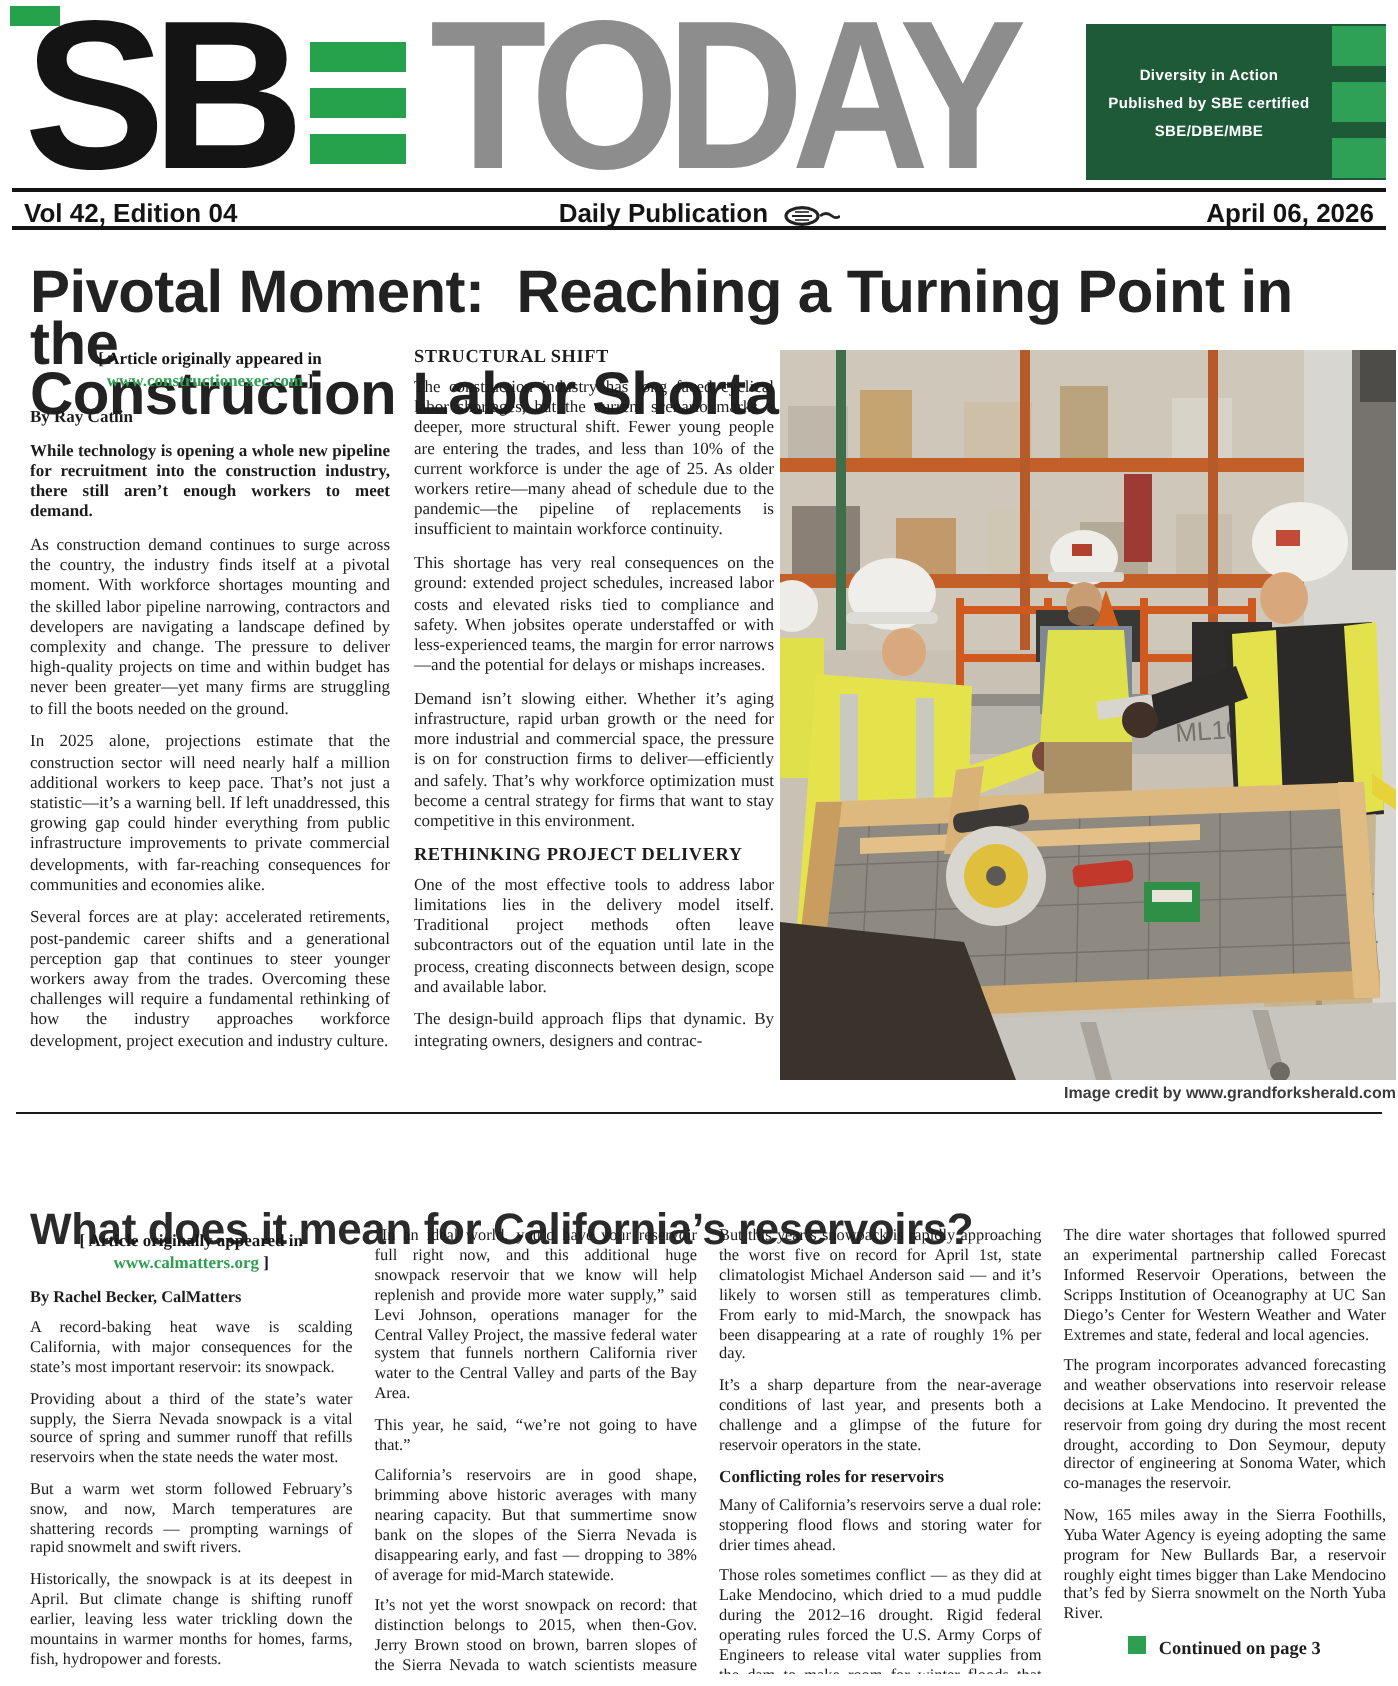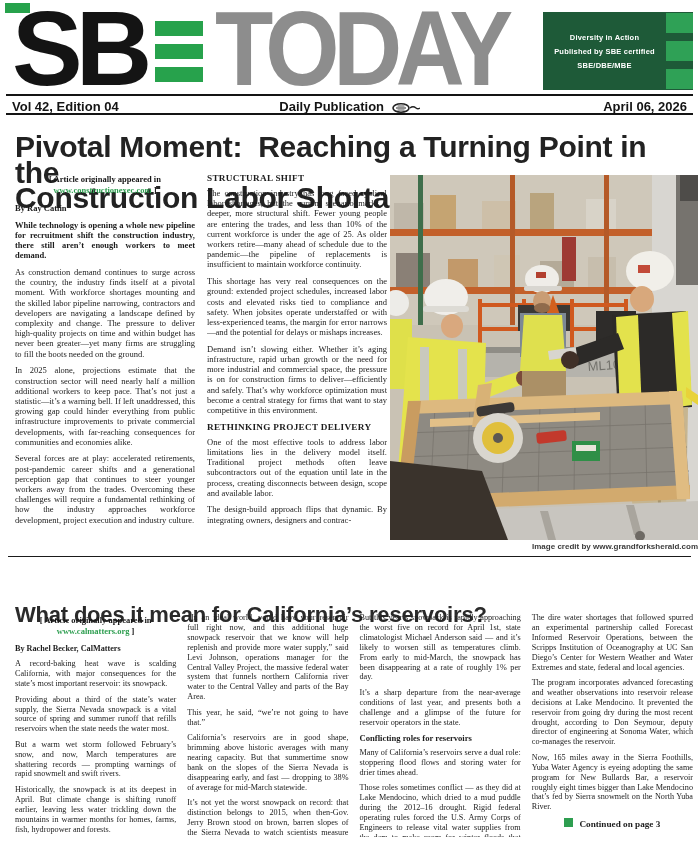--- a/index.html
+++ b/index.html
@@ -111,21 +111,21 @@
 Construction Labor Shortage</h1>
 
   <div class="a1-cols serif">
     <div class="col">
       <div class="attribution">
         <span>[ Article originally appeared in</span><br>
         <a href="#" class="link">www.constructionexec.com</a>
         <span>]</span>
       </div>
       <p class="byline">By Ray Catlin</p>
-      <p class="lead">While technology is opening a whole new pipeline for recruitment shift the construction industry, there still aren’t enough workers to meet demand.</p>
+      <p class="lead">While technology is opening a whole new pipeline for recruitment into the construction industry, there still aren’t enough workers to meet demand.</p>
       <p>As construction demand continues to surge across the country, the industry finds itself at a pivotal moment. With workforce shortages mounting and the skilled labor pipeline narrowing, contractors and developers are navigating a landscape defined by complexity and change. The pressure to deliver high-quality projects on time and within budget has never been greater—yet many firms are struggling to fill the boots needed on the ground.</p>
       <p>In 2025 alone, projections estimate that the construction sector will need nearly half a million additional workers to keep pace. That’s not just a statistic—it’s a warning bell. If left unaddressed, this growing gap could hinder everything from public infrastructure improvements to private commercial developments, with far-reaching consequences for communities and economies alike.</p>
       <p>Several forces are at play: accelerated retirements, post-pandemic career shifts and a generational perception gap that continues to steer younger workers away from the trades. Overcoming these challenges will require a fundamental rethinking of how the industry approaches workforce development, project execution and industry culture.</p>
     </div>
     <div class="col">
       <div class="col-heading">STRUCTURAL SHIFT</div>
       <p>The construction industry has long faced cyclical labor shortages, but the current scenario marks a deeper, more structural shift. Fewer young people are entering the trades, and less than 10% of the current workforce is under the age of 25. As older workers retire—many ahead of schedule due to the pandemic—the pipeline of replacements is insufficient to maintain workforce continuity.</p>
       <p>This shortage has very real consequences on the ground: extended project schedules, increased labor costs and elevated risks tied to compliance and safety. When jobsites operate understaffed or with less-experienced teams, the margin for error narrows—and the potential for delays or mishaps increases.</p>
       <p>Demand isn’t slowing either. Whether it’s aging infrastructure, rapid urban growth or the need for more industrial and commercial space, the pressure is on for construction firms to deliver—efficiently and safely. That’s why workforce optimization must become a central strategy for firms that want to stay competitive in this environment.</p>
       <div class="col-heading second">RETHINKING PROJECT DELIVERY</div>

